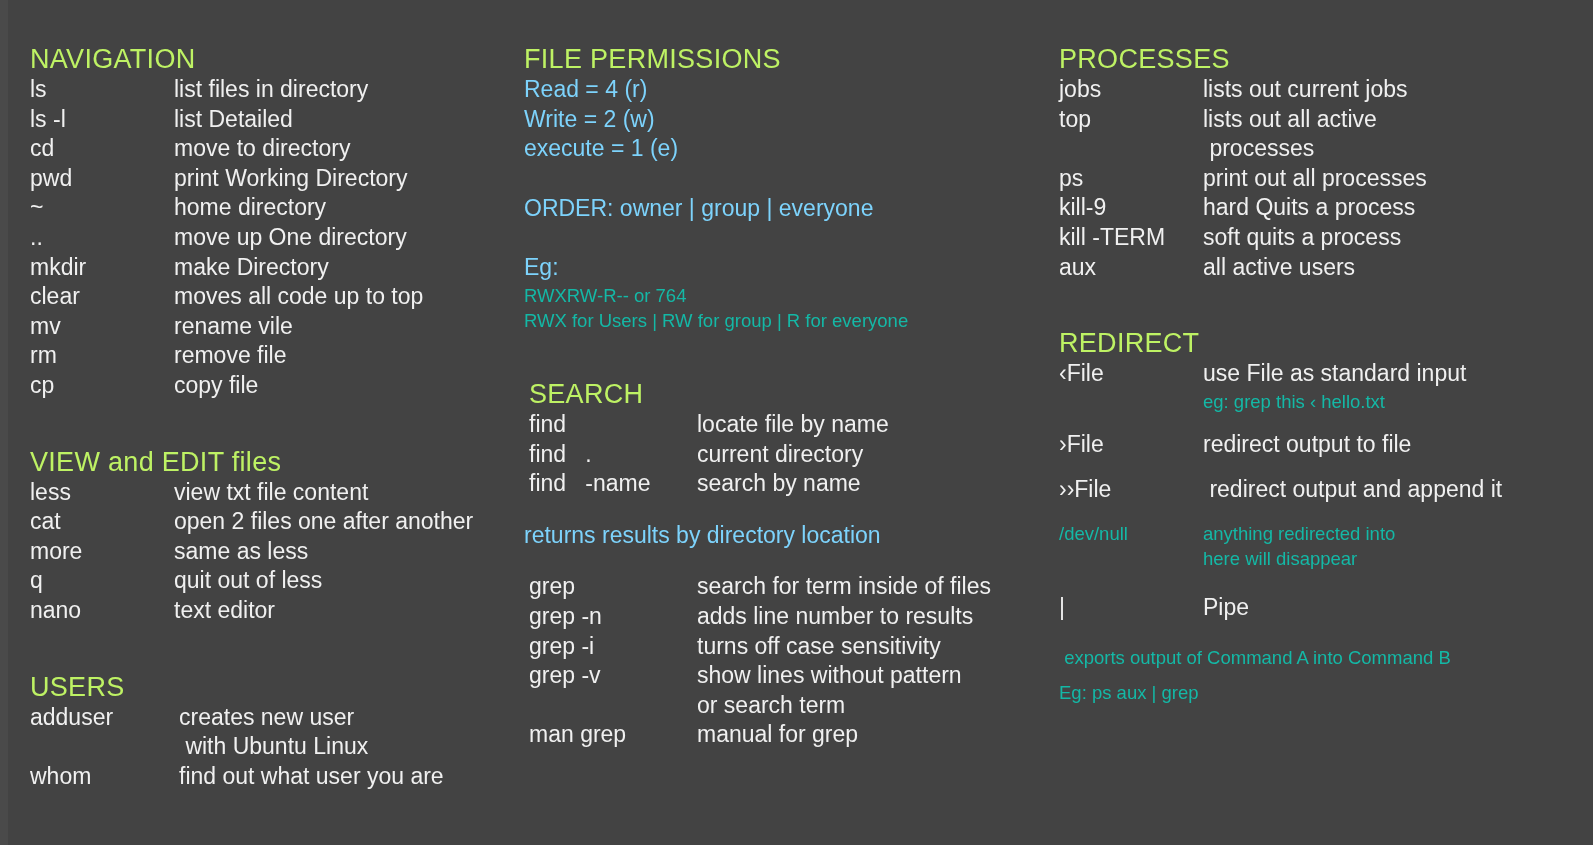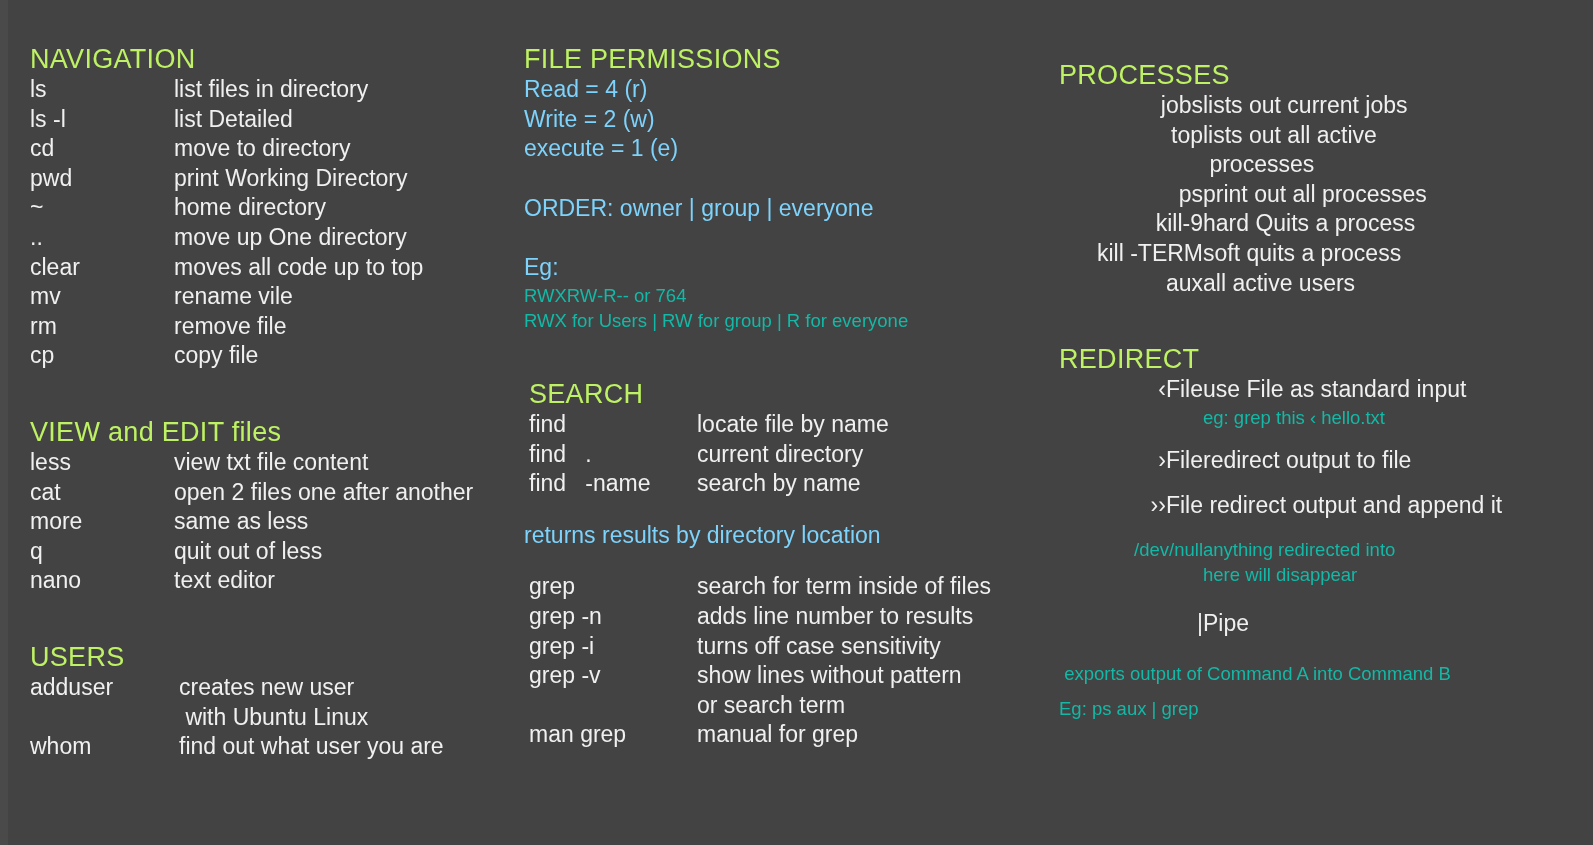--- a/index.html
+++ b/index.html
@@ -28,21 +28,21 @@
     width: 1593px; height: 845px;
     display: flex;
     flex-direction: row;
   }
   .col {
     position: relative;
     box-sizing: border-box;
   }
   .col-left   { width: 512px; padding-left: 30px; padding-top: 44px; }
   .col-mid    { width: 533px; padding-left: 12px; padding-top: 44px; }
-  .col-right  { width: 548px; padding-left: 14px; padding-top: 60px; }
+  .col-right  { width: 548px; padding-left: 14px; padding-top: 44px; }
 
   .heading {
     font-size: 27px;
     line-height: 31px;
     letter-spacing: 0.3px;
     color: #bef264;
     font-weight: 400;
     white-space: pre;
   }
   .rows { }
@@ -72,21 +72,21 @@
   }
   .sp  { height: 30px; }
   .sp2 { height: 16px; }
   .sp3 { height: 46px; }
   .sp4 { height: 22px; }
   .sp5 { height: 10px; }
 
   
   .col-left  .cmd { width: 144px; }
   .col-mid   .cmd { width: 168px; }
-  .col-right .cmd { width: 144px; text-align: right; }
+  .col-right .cmd { width: 144px; }
 
   .indent-1 { padding-left: 5px; }
 </style>
 </head>
 <body>
 
 <div class="edge-strip"></div>
 
 <div class="sheet">
 
@@ -113,20 +113,24 @@
         </div>
         <div class="row">
           <span class="cmd">~</span>
           <span class="desc">home directory</span>
         </div>
         <div class="row">
           <span class="cmd">..</span>
           <span class="desc">move up One directory</span>
         </div>
         <div class="row">
+          <span class="cmd">mkdir</span>
+          <span class="desc">make Directory</span>
+        </div>
+        <div class="row">
           <span class="cmd">clear</span>
           <span class="desc">moves all code up to top</span>
         </div>
         <div class="row">
           <span class="cmd">mv</span>
           <span class="desc">rename vile</span>
         </div>
         <div class="row">
           <span class="cmd">rm</span>
           <span class="desc">remove file</span>

